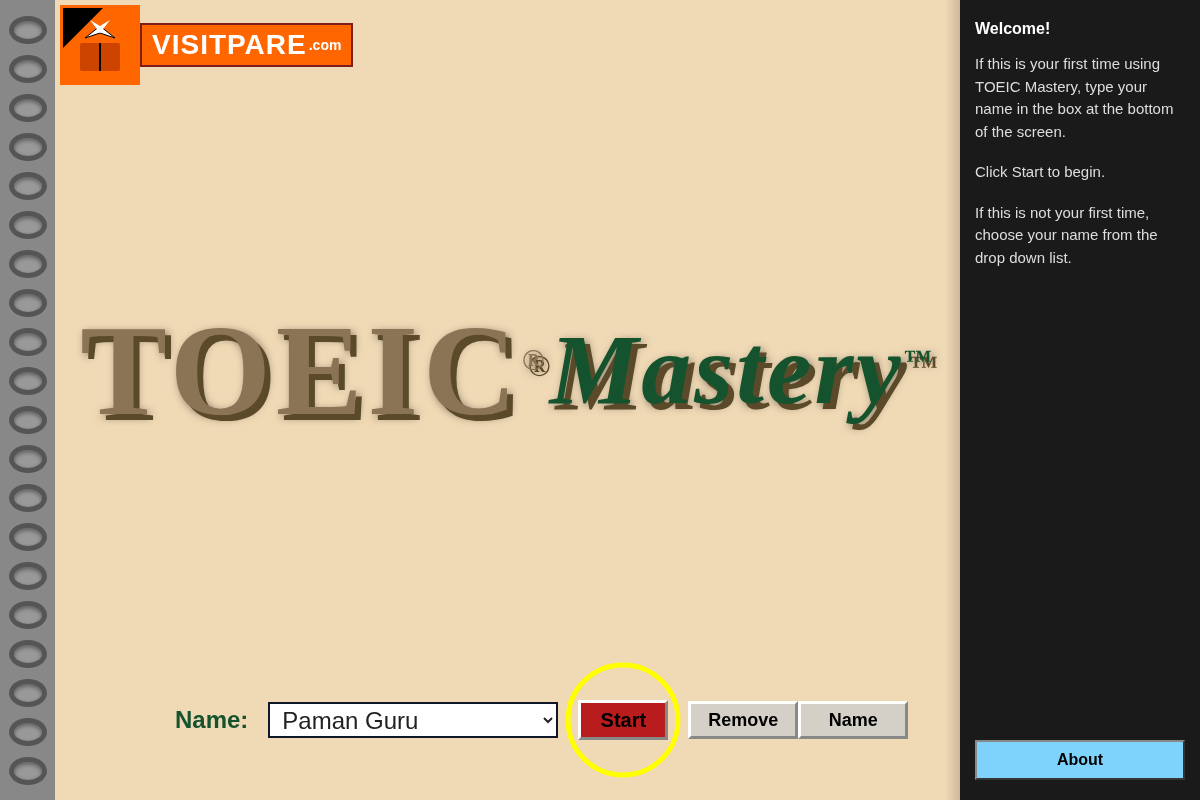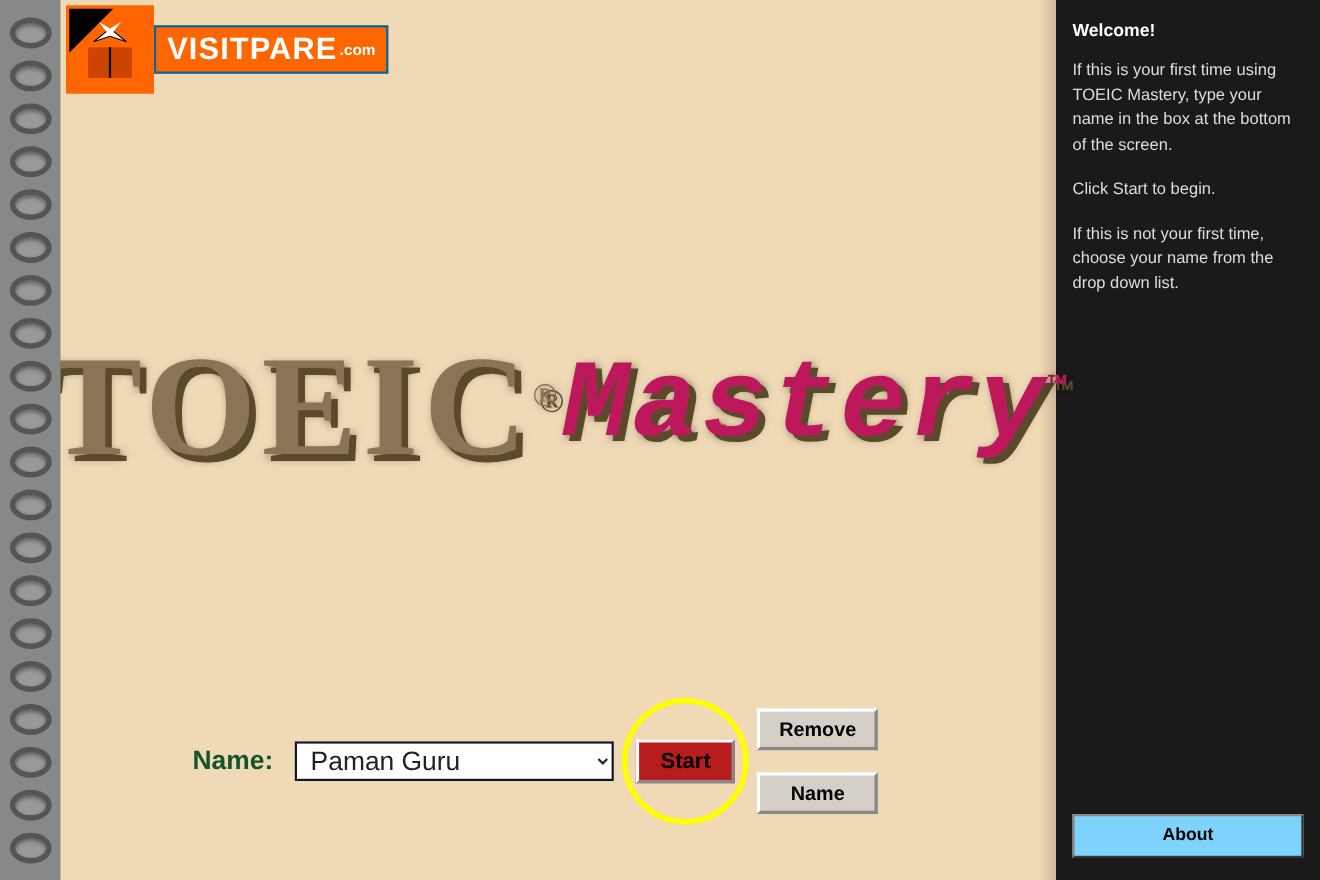--- a/index.html
+++ b/index.html
@@ -81,21 +81,21 @@
       border-color: #000 transparent transparent transparent;
     }
 
     #logo-icon svg {
       z-index: 1;
       position: relative;
     }
 
     #logo-text-box {
       background: #ff6600;
-      border: 2px solid #0369a1;
+      border: 2px solid #7f1d1d;
       padding: 4px 10px;
       display: flex;
       align-items: center;
       gap: 2px;
     }
 
     #logo-text {
       font-size: 28px;
       font-weight: 900;
       color: white;
@@ -132,22 +132,22 @@
 
     #registered-mark {
       font-size: 30px;
       vertical-align: super;
       font-style: normal;
     }
 
     #mastery-text {
       font-size: 100px;
       font-weight: 900;
-      color: #be185d;
-      font-family: Liberation Mono, monospace;
+      color: #14532d;
+      font-family: Liberation Serif, serif;
       text-shadow: 6px 6px 0px #5a4a2a, 3px 3px 8px rgba(0,0,0,0.5);
       letter-spacing: 3px;
       line-height: 1;
       font-style: italic;
     }
 
     #tm-mark {
       font-size: 28px;
       vertical-align: super;
       font-style: normal;
@@ -211,22 +211,22 @@
       border-top-color: #fff;
       border-left-color: #fff;
       cursor: pointer;
       font-family: Arial, sans-serif;
       position: relative;
       z-index: 6;
     }
 
     #right-buttons {
       display: flex;
-      flex-direction: column;
-      gap: 20px;
+      flex-direction: row;
+      gap: 0;
     }
 
     .action-btn {
       width: 110px;
       height: 38px;
       font-size: 18px;
       font-weight: bold;
       background: #d4d0c8;
       border: 3px solid #888;
       border-top-color: #fff;

